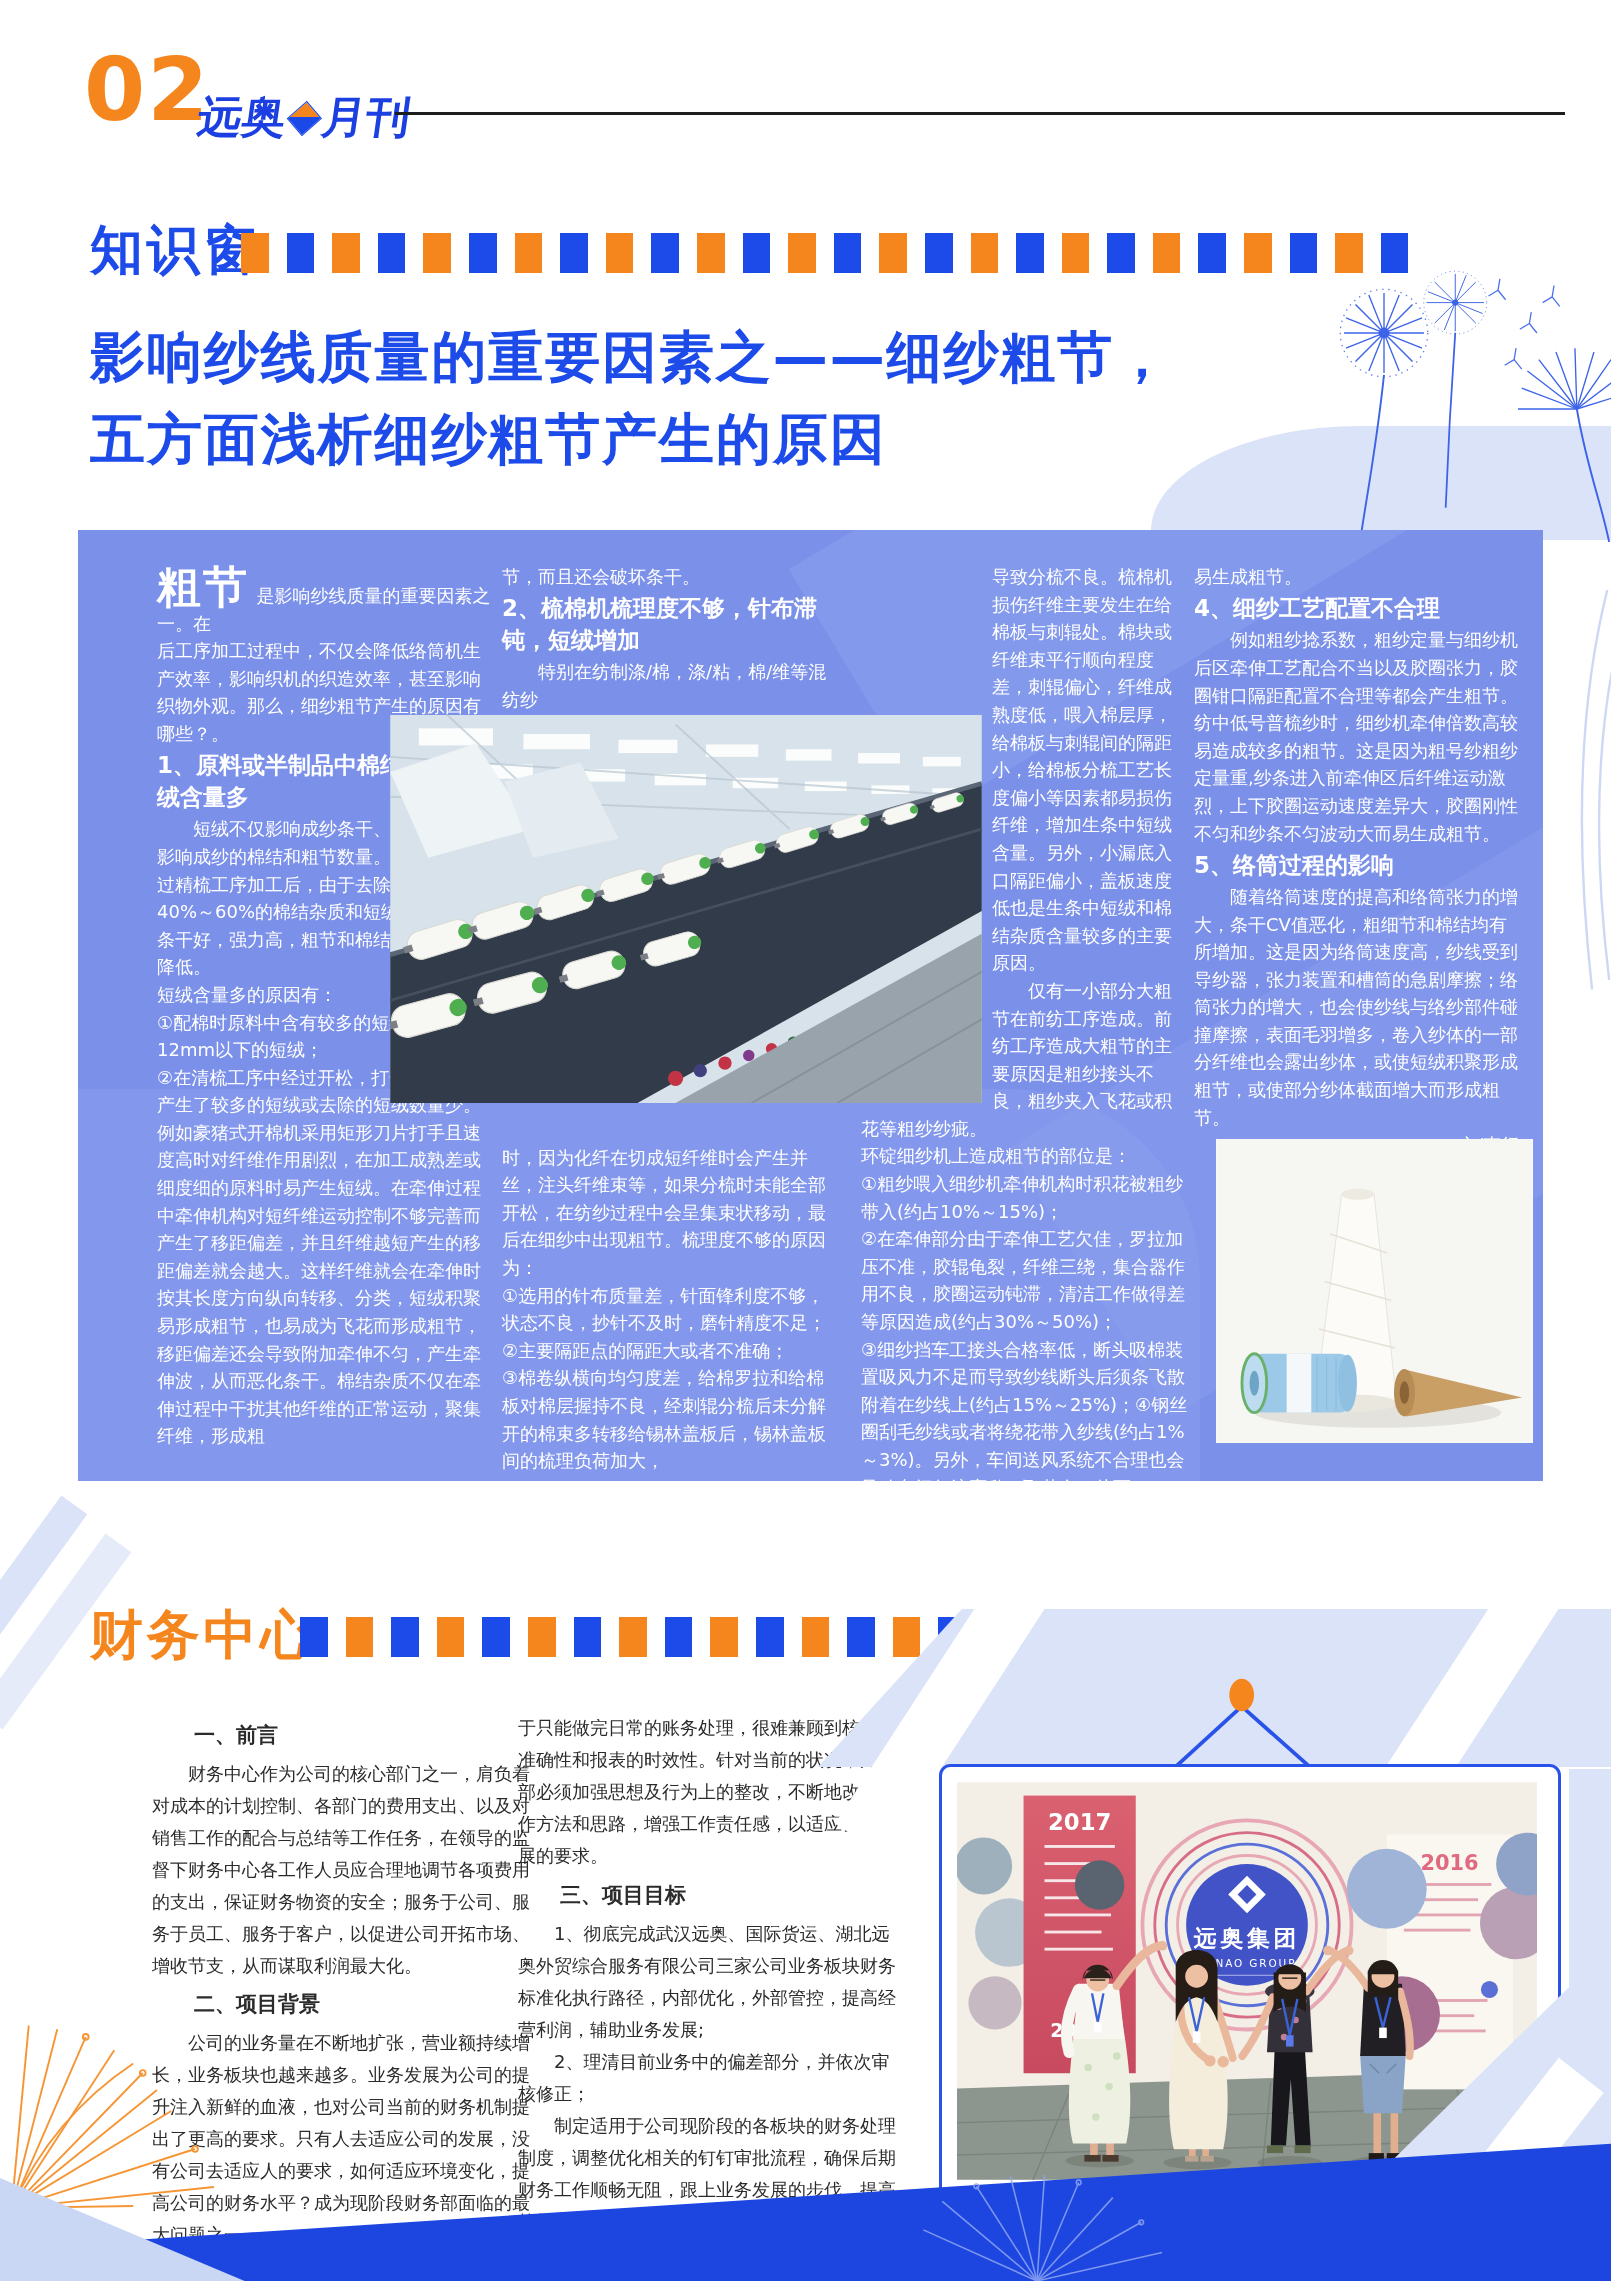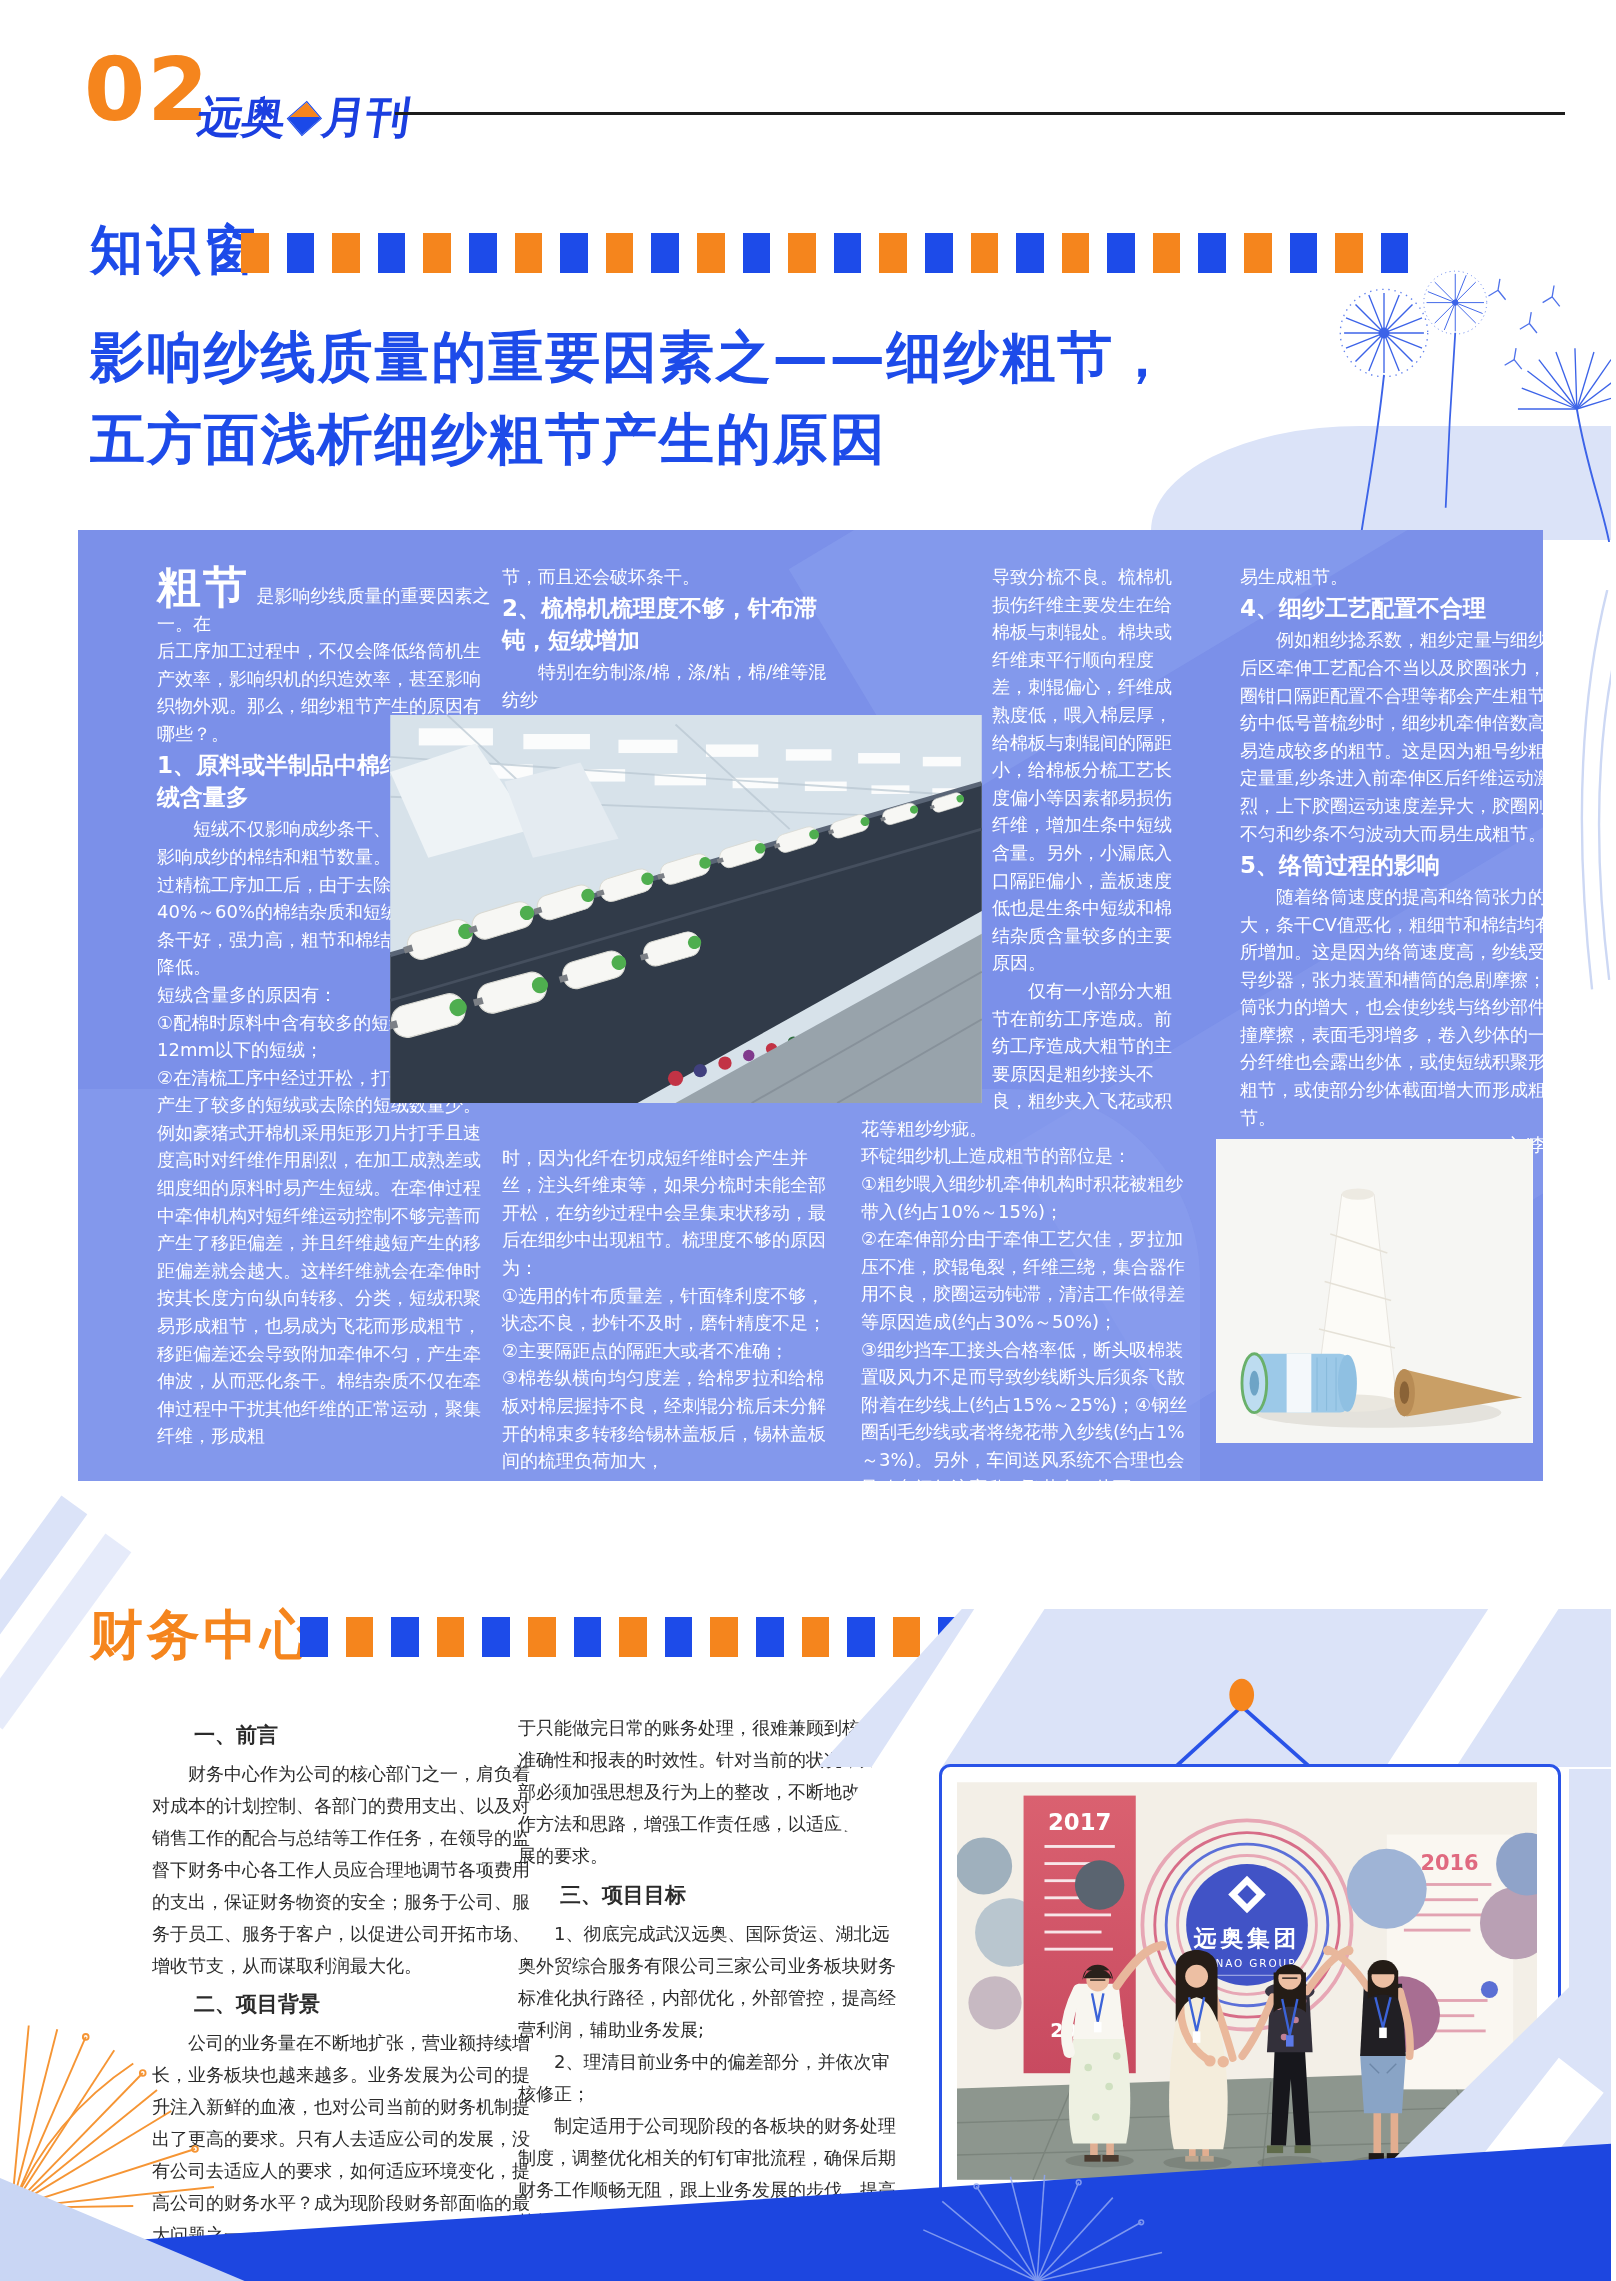--- a/index.html
+++ b/index.html
@@ -176,21 +176,21 @@
     <div class="kcol" style="left:783px;top:33px;width:328px;">
       <div class="float-gap"></div>
       <p>导致分梳不良。梳棉机损伤纤维主要发生在给棉板与刺辊处。棉块或纤维束平行顺向程度差，刺辊偏心，纤维成熟度低，喂入棉层厚，给棉板与刺辊间的隔距小，给棉板分梳工艺长度偏小等因素都易损伤纤维，增加生条中短绒含量。另外，小漏底入口隔距偏小，盖板速度低也是生条中短绒和棉结杂质含量较多的主要原因。</p>
       <p class="ind">仅有一小部分大粗节在前纺工序造成。前纺工序造成大粗节的主要原因是粗纱接头不良，粗纱夹入飞花或积花等粗纱纱疵。</p>
       <p>环锭细纱机上造成粗节的部位是：</p>
       <p>①粗纱喂入细纱机牵伸机构时积花被粗纱带入(约占10%～15%)；</p>
       <p>②在牵伸部分由于牵伸工艺欠佳，罗拉加压不准，胶辊龟裂，纤维三绕，集合器作用不良，胶圈运动钝滞，清洁工作做得差等原因造成(约占30%～50%)；</p>
       <p>③细纱挡车工接头合格率低，断头吸棉装置吸风力不足而导致纱线断头后须条飞散附着在纱线上(约占15%～25%)；④钢丝圈刮毛纱线或者将绕花带入纱线(约占1%～3%)。另外，车间送风系统不合理也会导致车间气流紊乱，飞花多，从而</p>
     </div>
 
-    <div class="kcol" style="left:1162px;top:33px;width:325px;">
+    <div class="kcol" style="left:1116px;top:33px;width:325px;">
       <p>易生成粗节。</p>
       <p class="kh">4、细纱工艺配置不合理</p>
       <p class="ind">例如粗纱捻系数，粗纱定量与细纱机后区牵伸工艺配合不当以及胶圈张力，胶圈钳口隔距配置不合理等都会产生粗节。纺中低号普梳纱时，细纱机牵伸倍数高较易造成较多的粗节。这是因为粗号纱粗纱定量重,纱条进入前牵伸区后纤维运动激烈，上下胶圈运动速度差异大，胶圈刚性不匀和纱条不匀波动大而易生成粗节。</p>
       <p class="kh">5、络筒过程的影响</p>
       <p class="ind">随着络筒速度的提高和络筒张力的增大，条干CV值恶化，粗细节和棉结均有所增加。这是因为络筒速度高，纱线受到导纱器，张力装置和槽筒的急剧摩擦；络筒张力的增大，也会使纱线与络纱部件碰撞摩擦，表面毛羽增多，卷入纱体的一部分纤维也会露出纱体，或使短绒积聚形成粗节，或使部分纱体截面增大而形成粗节。</p>
       <p class="kby">文/李行</p>
     </div>
 
     <div class="abs" style="left:312px;top:185px;width:592px;height:388px;">
       <svg width="592" height="388" viewBox="0 0 622 408">

